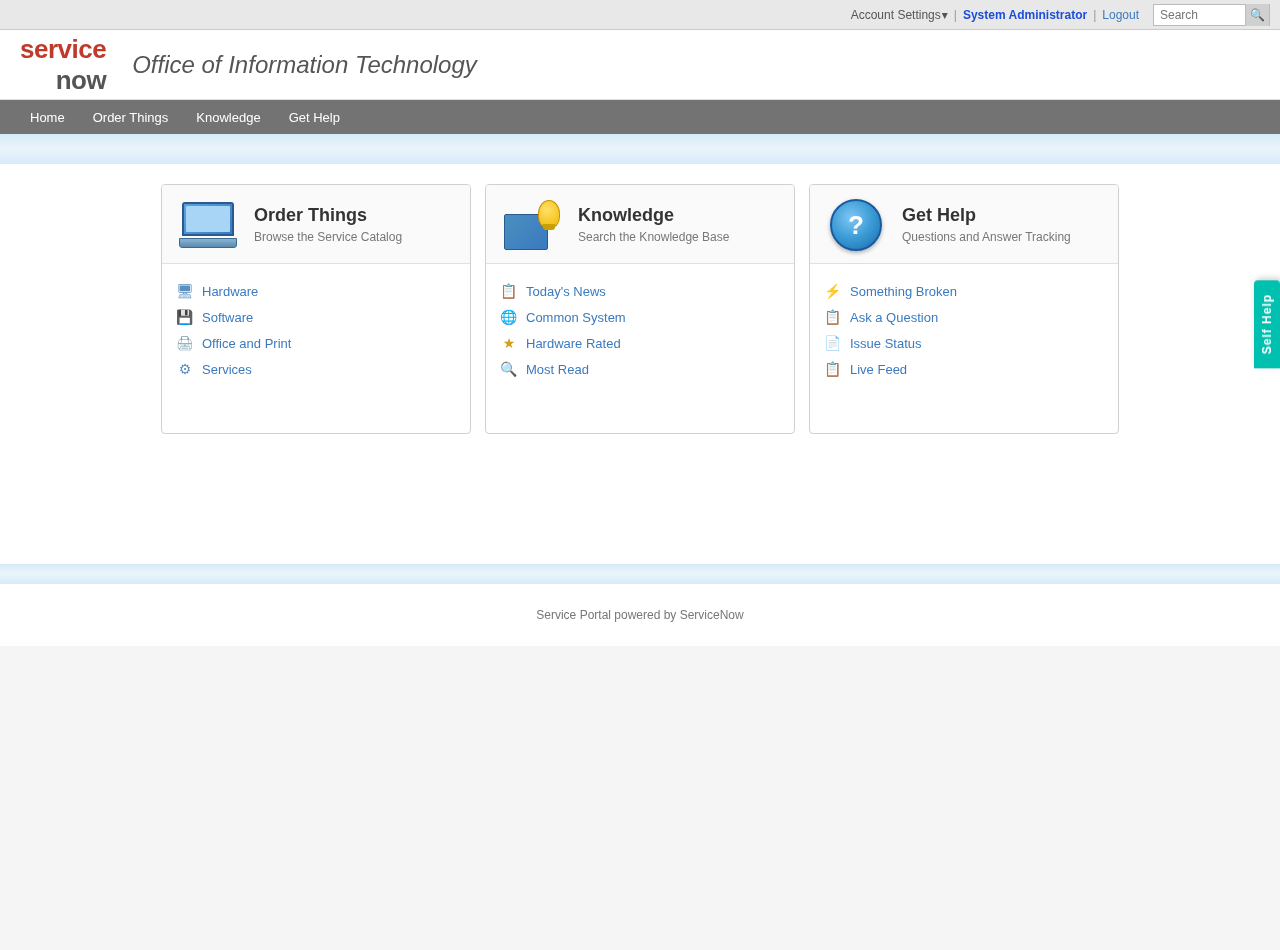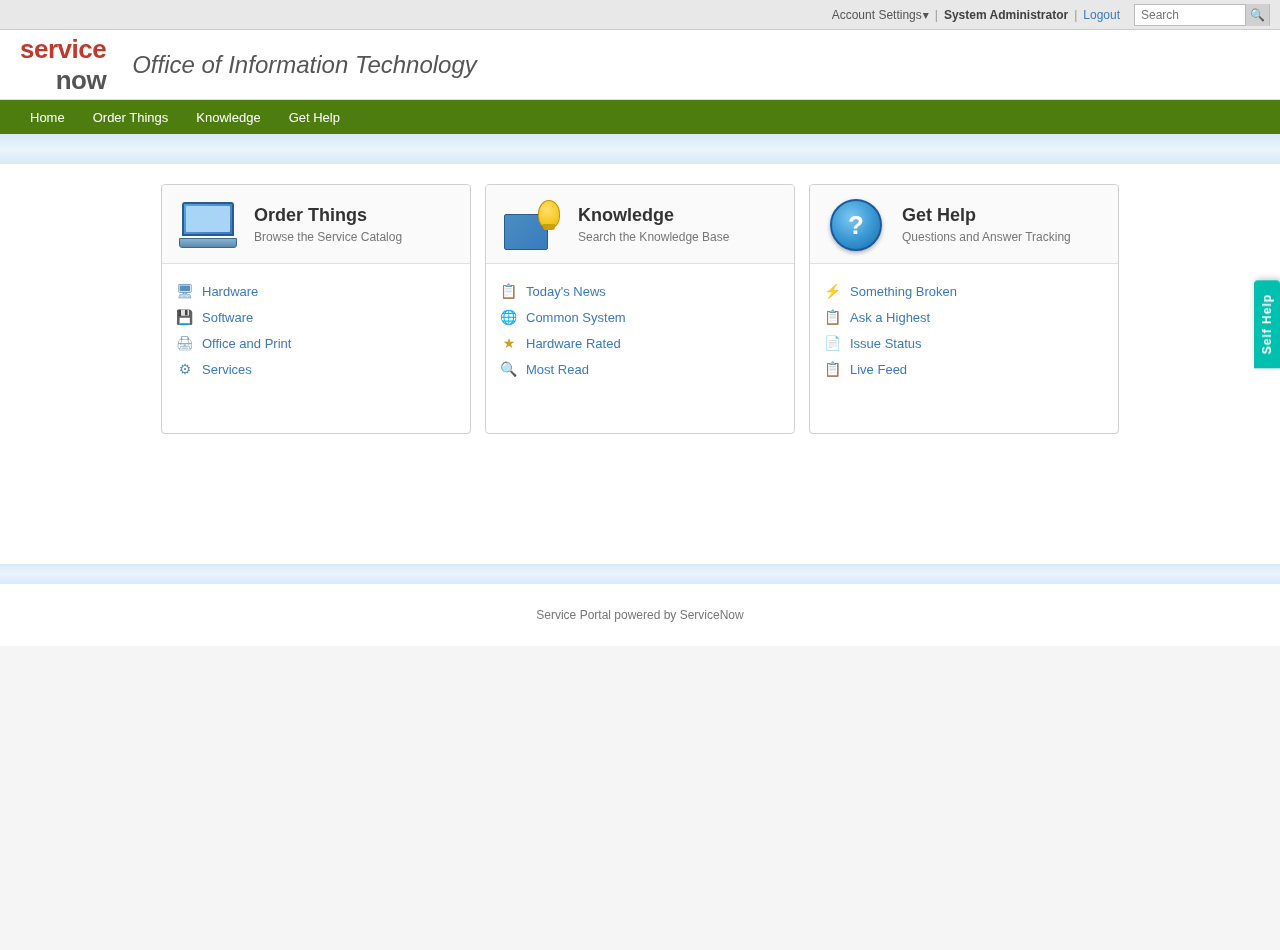--- a/index.html
+++ b/index.html
@@ -18,36 +18,36 @@
       color: #555;
     }
     #top-bar .account-settings {
       display: flex;
       align-items: center;
       gap: 1px;
       color: #555;
       cursor: pointer;
     }
     #top-bar .separator { margin: 0 6px; color: #999; }
-    #top-bar .sys-admin { color: #404040; font-weight: bold; cursor: pointer; }
+    #top-bar .sys-admin { color: #1d4ed8; font-weight: bold; cursor: pointer; }
     #top-bar .logout { color: #3a7abf; cursor: pointer; }
     #top-bar .search-wrapper {
       display: flex;
       align-items: center;
       border: 1px solid #bbb;
       background: white;
       margin-left: 14px;
       height: 22px;
     }
     #top-bar .search-input {
       border: none;
       outline: none;
       padding: 2px 6px;
       font-size: 12px;
-      width: 110px;
+      width: 91px;
       background: white;
     }
     #top-bar .search-btn {
       background: #d0d0d0;
       border: none;
       border-left: 1px solid #bbb;
       height: 22px;
       width: 24px;
       cursor: pointer;
       display: flex;
@@ -70,21 +70,21 @@
     .header-title {
       font-size: 24px;
       color: #555;
       font-style: italic;
       font-weight: 300;
       margin-left: 8px;
     }
 
     
     #nav-bar {
-      background: #4d7c0f;
+      background: #737373;
       display: flex;
       align-items: center;
       padding: 12px 16px;
       height: 34px;
     }
     .nav-item {
       color: white;
       font-size: 13px;
       padding: 0 14px;
       height: 34px;
@@ -442,21 +442,21 @@
           <div class="card-subtitle">Questions and Answer Tracking</div>
         </div>
       </div>
       <div class="card-links">
         <a class="card-link-item">
           <span class="link-icon icon-broken">⚡</span>
           <span>Something Broken</span>
         </a>
         <a class="card-link-item">
           <span class="link-icon icon-ask">📋</span>
-          <span>Ask a Highest</span>
+          <span>Ask a Question</span>
         </a>
         <a class="card-link-item">
           <span class="link-icon icon-status">📄</span>
           <span>Issue Status</span>
         </a>
         <a class="card-link-item">
           <span class="link-icon icon-feed">📋</span>
           <span>Live Feed</span>
         </a>
       </div>

